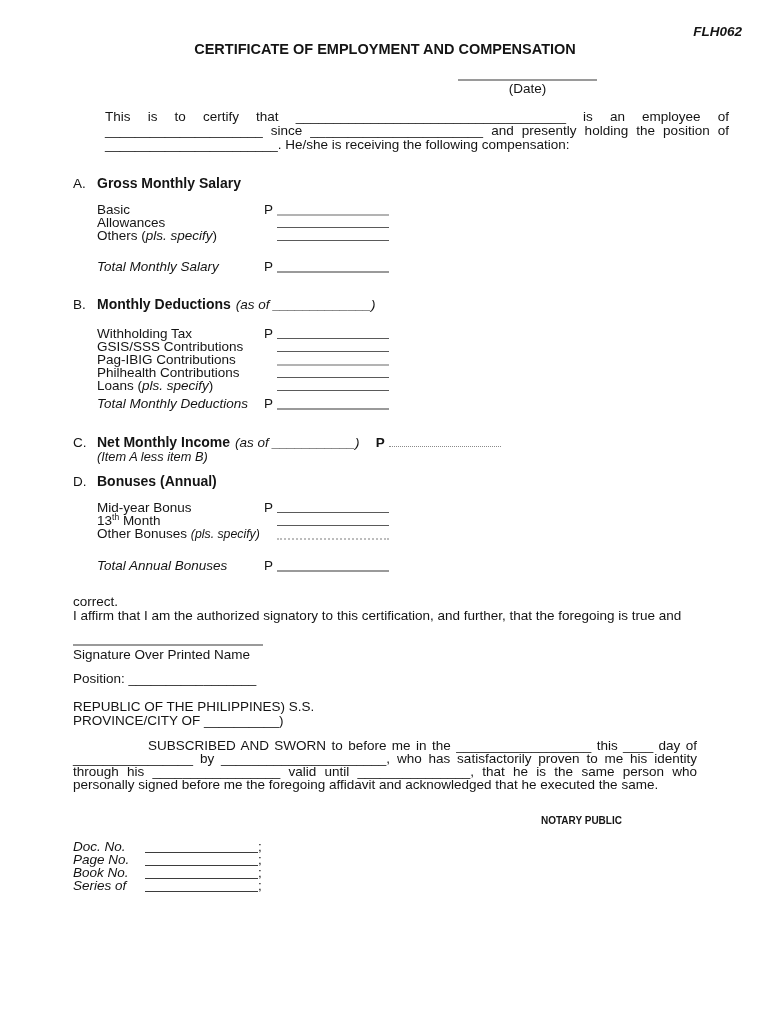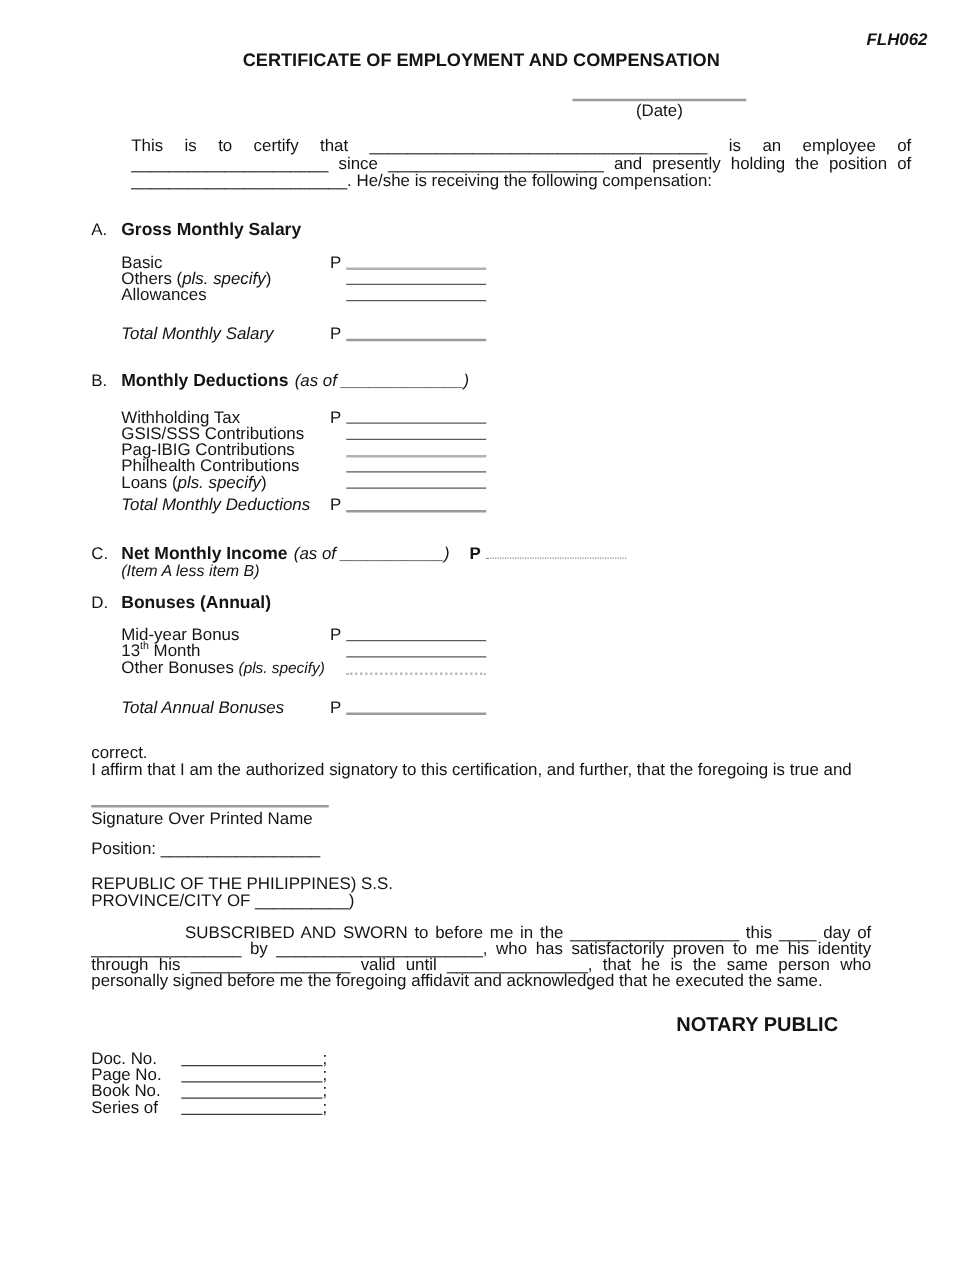--- a/index.html
+++ b/index.html
@@ -47,25 +47,25 @@
 
   #affirm { top:595px; left:73px; width:624px; }
 
   #sig-line { top:644px; left:73px; width:190px; border-top:2px solid #9a9a9a; height:0; }
   #sig-name { top:648px; left:73px; }
   #position-row { top:672px; left:73px; }
 
   #republic { top:700px; left:73px; width:624px; }
   #sworn { top:739px; left:73px; width:624px; line-height:13px; }
   #sworn .indent { text-indent:75px; }
-  #notary-title { top:814px; left:541px; font-weight:bold; font-size:16px; }
+  #notary-title { top:814px; left:541px; font-weight:bold; font-size:10px; }
 
   #registry { top:840px; left:73px; }
   .reg-row { display:flex; align-items:flex-end; height:13px; line-height:13px; }
-  .reg-lbl { width:72px; flex:0 0 72px; }
+  .reg-lbl { width:72px; flex:0 0 72px;font-style:italic; }
   .reg-line { width:113px; height:11px; border-bottom:1px solid #3d3d3d; }
   .reg-punct { width:8px; }
 </style>
 </head>
 <body>
 
 <div class="page">
 
   <div id="form-code" class="abs">FLH062</div>
   <div id="doc-title" class="abs">CERTIFICATE OF EMPLOYMENT AND COMPENSATION</div>
@@ -86,27 +86,27 @@
     <span class="sec-title">Gross Monthly Salary</span>
   </div>
   <div class="abs rows" style="top:203px">
     <div class="row">
       <span class="lbl">Basic</span>
       <span class="cur">P</span>
       <span class="gapc"></span>
         <span class="line l-light"></span>
     </div>
     <div class="row">
+      <span class="lbl">Allowances</span>
+      <span class="cur"></span>
+        <span class="gapc"></span>
+        <span class="line l-med"></span>
+    </div>
+    <div class="row">
       <span class="lbl"><span>Others (</span><span class="ital">pls. specify</span><span>)</span></span>
-      <span class="cur"></span>
-        <span class="gapc"></span>
-        <span class="line l-med"></span>
-    </div>
-    <div class="row">
-      <span class="lbl">Allowances</span>
       <span class="cur"></span>
         <span class="gapc"></span>
         <span class="line l-med"></span>
     </div>
   </div>
   <div class="abs rows" style="top:260px">
     <div class="row">
       <span class="lbl ital">Total Monthly Salary</span>
       <span class="cur">P</span>
       <span class="gapc"></span>

